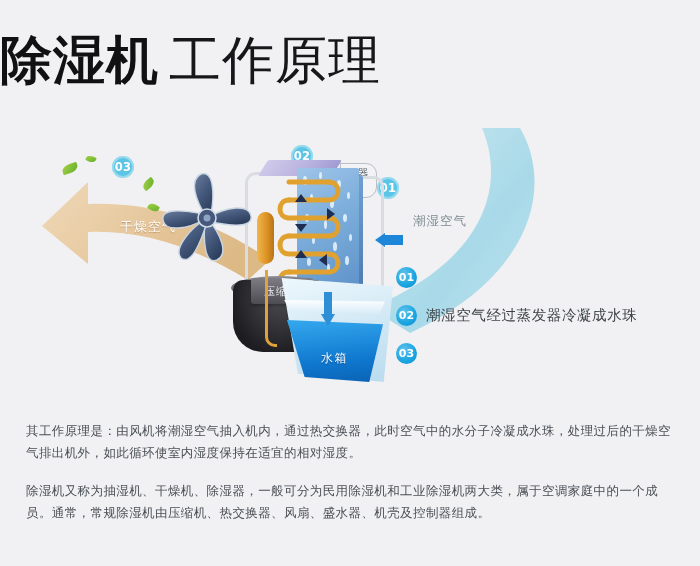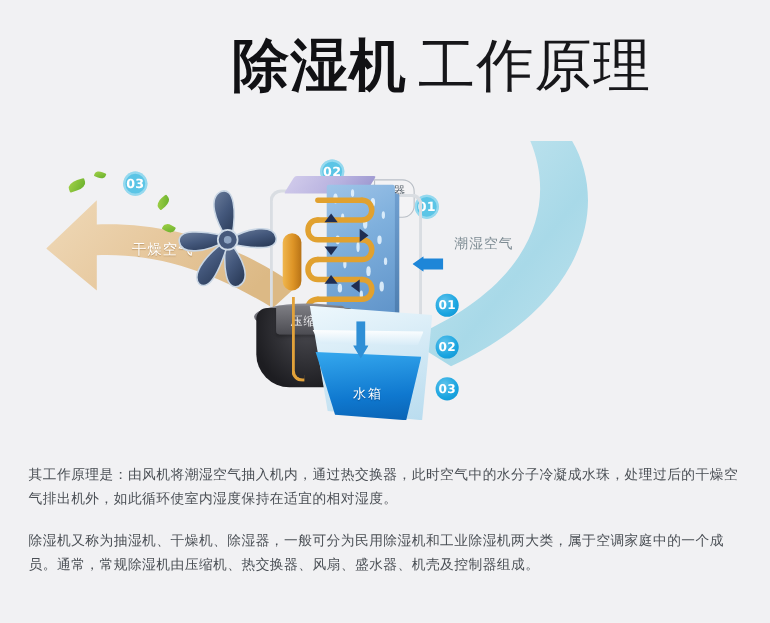--- a/index.html
+++ b/index.html
@@ -20,21 +20,21 @@
     height: 566px;
     background: #f1f1f3;
   }
 
   
   .title {
     position: absolute;
     top: 34px;
     left: 0;
     width: 592px;
-    text-align: right;
+    text-align: left;
     white-space: nowrap;
     line-height: 1;
   }
   .title .t-main {
     font-size: 52px;
     font-weight: 700;
     color: #111114;
     letter-spacing: 1px;
   }
   .title .t-sub {
@@ -486,20 +486,21 @@
       </svg>
     </div>
   </div>
 
   <div class="legend">
     <div class="legend-item">
       <span class="legend-badge">01</span>
     </div>
     <div class="legend-item">
       <span class="legend-badge">02</span>
+      <span class="legend-text">潮湿空气经过蒸发器冷凝成水珠</span>
     </div>
     <div class="legend-item">
       <span class="legend-badge">03</span>
     </div>
   </div>
 
   <div class="body-copy">
     <p class="para">其工作原理是：由风机将潮湿空气抽入机内，通过热交换器，此时空气中的水分子冷凝成水珠，处理过后的干燥空气排出机外，如此循环使室内湿度保持在适宜的相对湿度。</p>
     <p class="para">除湿机又称为抽湿机、干燥机、除湿器，一般可分为民用除湿机和工业除湿机两大类，属于空调家庭中的一个成员。通常，常规除湿机由压缩机、热交换器、风扇、盛水器、机壳及控制器组成。</p>
   </div>

